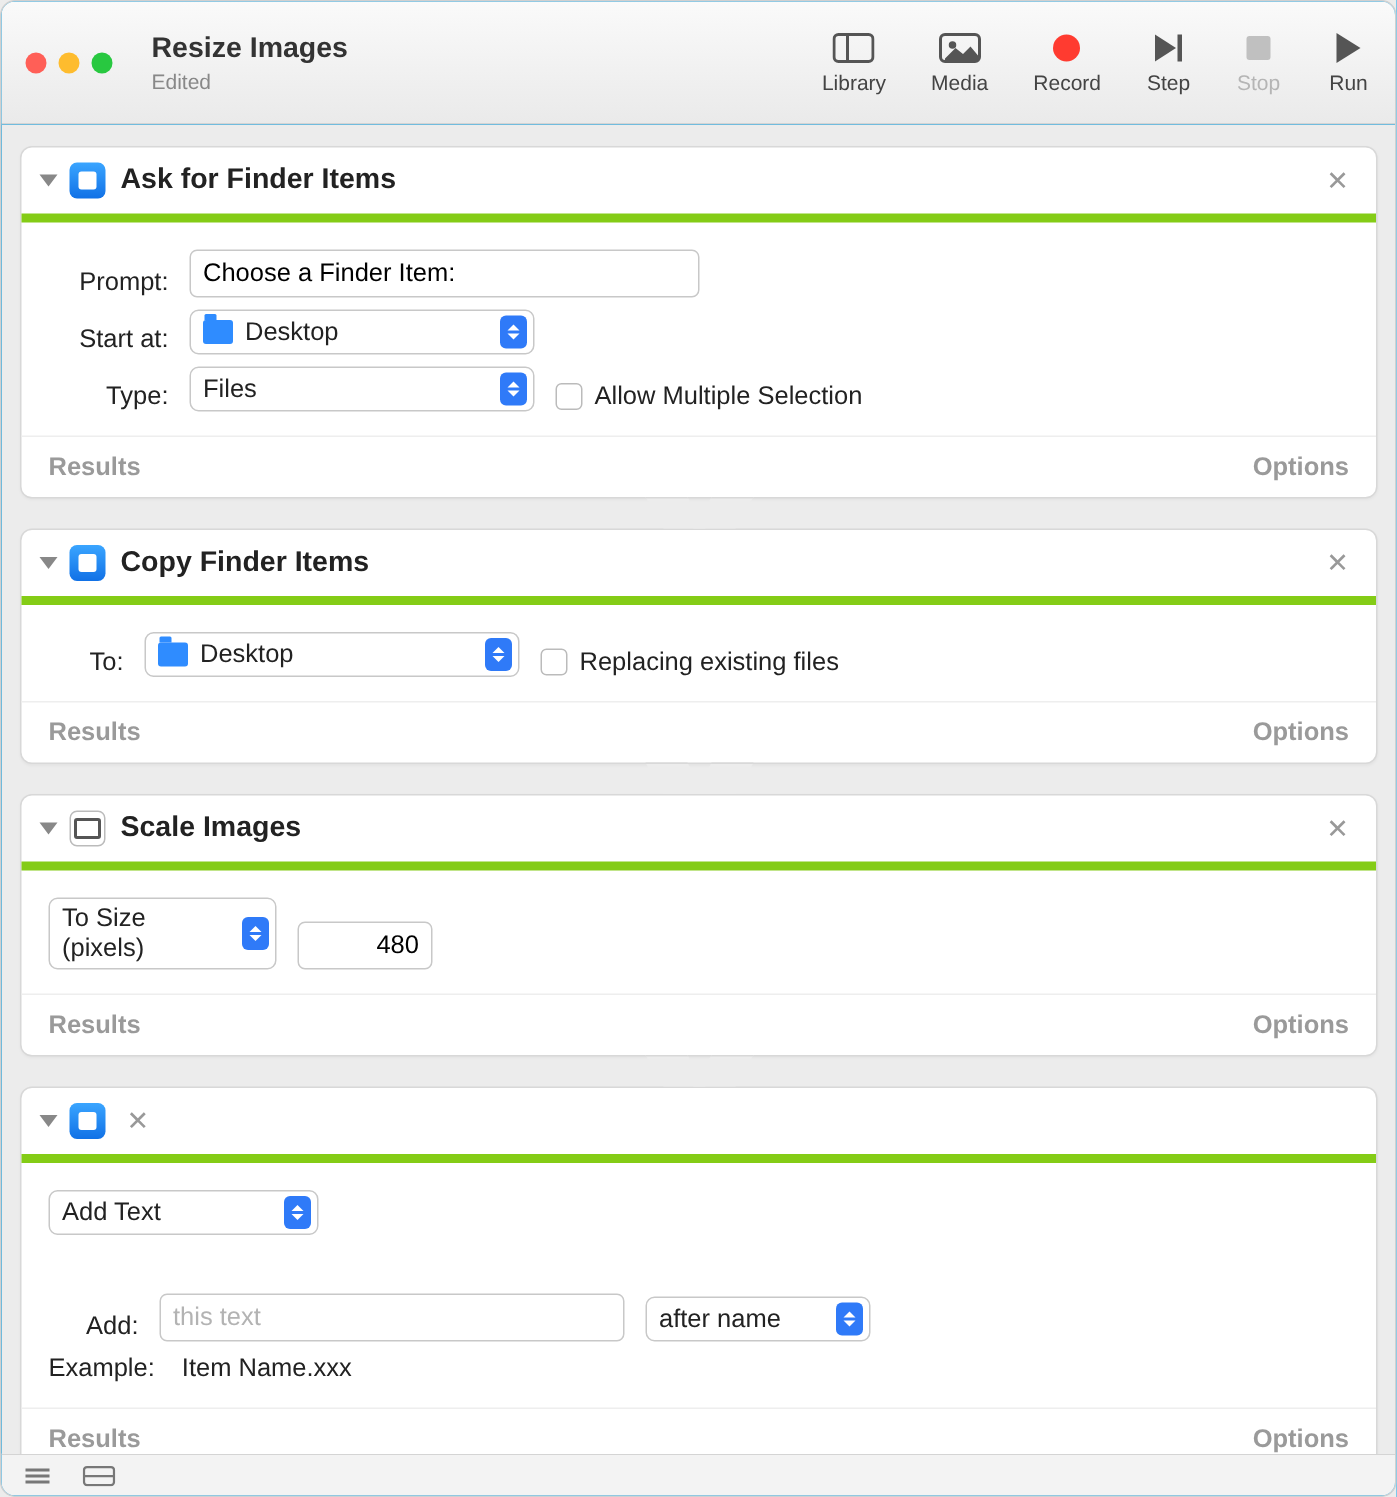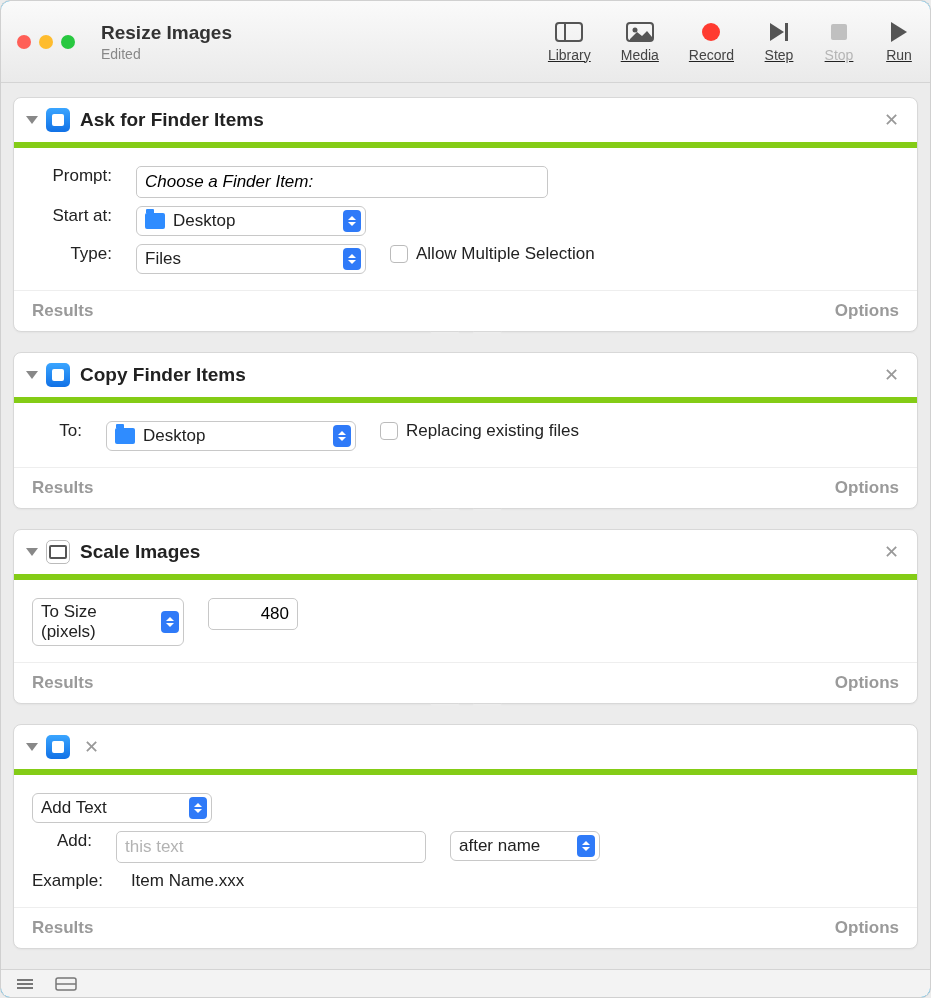--- a/index.html
+++ b/index.html
@@ -29,21 +29,21 @@
     padding: 0 16px;
     background: linear-gradient(#fafafa,#eaeaea);
     border-bottom: 1px solid #d4d4d4;
   }
   .traffic { display:flex; gap:8px; margin-right:20px;}
   .tl { width:14px;height:14px;border-radius:50%; }
   .tl.red{background:#ff5f57;} .tl.yellow{background:#febc2e;} .tl.green{background:#28c840;}
   .title-area { flex:0 0 auto; margin-left:6px;}
   .title-main { font-weight:700; font-size:19px; color:#333;}
   .title-sub  { font-size:14px; color:#888; margin-top:2px;}
-  .toolbar { margin-left:auto; display:flex; gap:30px; text-decoration:underline;}
+  .toolbar { margin-left:auto; display:flex; gap:30px; }
   .tb-btn { display:flex; flex-direction:column; align-items:center; gap:4px; font-size:14px; color:#444; cursor:pointer;}
   .tb-btn.disabled{color:#b5b5b5;}
   .tb-btn .ico{width:30px;height:22px;display:flex;align-items:center;justify-content:center;}
   .record-dot{width:18px;height:18px;border-radius:50%;background:#ff3b30;}
   .step-ico{display:flex;align-items:center;} .step-ico::before{content:"";display:block;width:0;height:0;border-left:14px solid #555;border-top:9px solid transparent;border-bottom:9px solid transparent;} .step-ico::after{content:"";display:block;width:3px;height:18px;background:#555;margin-left:1px;}
   .stop-ico{width:16px;height:16px;background:#c0c0c0;border-radius:2px;}
   .run-ico{width:0;height:0;border-left:16px solid #555;border-top:10px solid transparent;border-bottom:10px solid transparent;}
   
   .workflow {
     padding: 14px 12px 0 12px;
@@ -65,21 +65,21 @@
   }
   .disc-tri{width:0;height:0;border-left:8px solid #888;border-top:6px solid transparent;border-bottom:6px solid transparent;transform:rotate(90deg);cursor:pointer;}
   .app-ico{width:24px;height:24px;border-radius:5px;display:flex;align-items:center;justify-content:center;}
   .app-ico.finder{background:linear-gradient(#3aa5ff,#1171e6);}
   .app-ico.finder::after{content:"";width:12px;height:12px;background:#fff;border-radius:2px;}
   .app-ico.preview{background:#fff;border:1px solid #bbb;}
   .app-ico.preview::after{content:"";width:14px;height:10px;border:2px solid #555;border-radius:2px;display:block;}
   .action-title{font-weight:700;font-size:19px;flex:1;}
   .close-x{color:#999;font-size:18px;cursor:pointer;padding:0 4px;}
   .action-body{padding:10px 18px 8px 18px;}
-  .row{display:flex;align-items:flex-start;gap:24px;margin:8px 0;}
+  .row{display:flex;align-items:flex-end;gap:14px;margin:8px 0;}
   .lbl{width:80px;text-align:right;color:#222;}
   .lbl.narrow{width:50px;}
   .lbl.left{text-align:left;width:auto;margin-right:4px;}
   input[type=text]{
     border:1px solid #c8c8c8;border-radius:5px;padding:5px 8px;font-size:17px;background:#fff;
   }
   .popup{
     display:inline-flex;align-items:center;gap:8px;
     border:1px solid #c8c8c8;border-radius:6px;background:#fff;
     padding:3px 4px 3px 8px;font-size:17px;cursor:pointer;min-height:30px;
@@ -188,21 +188,21 @@
     <div class="action">
       <div class="action-head">
         <span class="disc-tri"></span>
         <span class="app-ico finder"></span>
         <span class="action-title">Ask for Finder Items</span>
         <span class="close-x">✕</span>
       </div>
       <div class="action-body">
         <div class="row">
           <span class="lbl">Prompt:</span>
-          <input type="text" style="width: 412px; font-style: italic;" value="Choose a Finder Item:">
+          <input type="text" style="width: 340px;" value="Choose a Finder Item:">
         </div>
         <div class="row">
           <span class="lbl">Start at:</span>
           <span class="popup" style="width:230px">
             <span class="folder-ico"></span>
             <span class="txt">Desktop</span>
             <span class="chev"></span>
           </span>
         </div>
         <div class="row">
@@ -283,21 +283,21 @@
       </div>
       <div class="action-body">
         <div class="row">
           <span class="popup" style="width:180px">
             <span class="txt">Add Text</span>
             <span class="chev"></span>
           </span>
         </div>
         <div class="row">
           <span class="lbl" style="width:60px">Add:</span>
-          <input type="text" class="placeholder" style="width: 310px;" placeholder="this text">
+          <input type="text" class="placeholder" style="width: 310px; margin-top: 31px;" placeholder="this text">
           <span class="popup" style="width:150px">
             <span class="txt">after name</span>
             <span class="chev"></span>
           </span>
         </div>
         <div class="row">
           <span class="lbl left">Example:</span>
           <span>Item Name.xxx</span>
         </div>
       </div>

